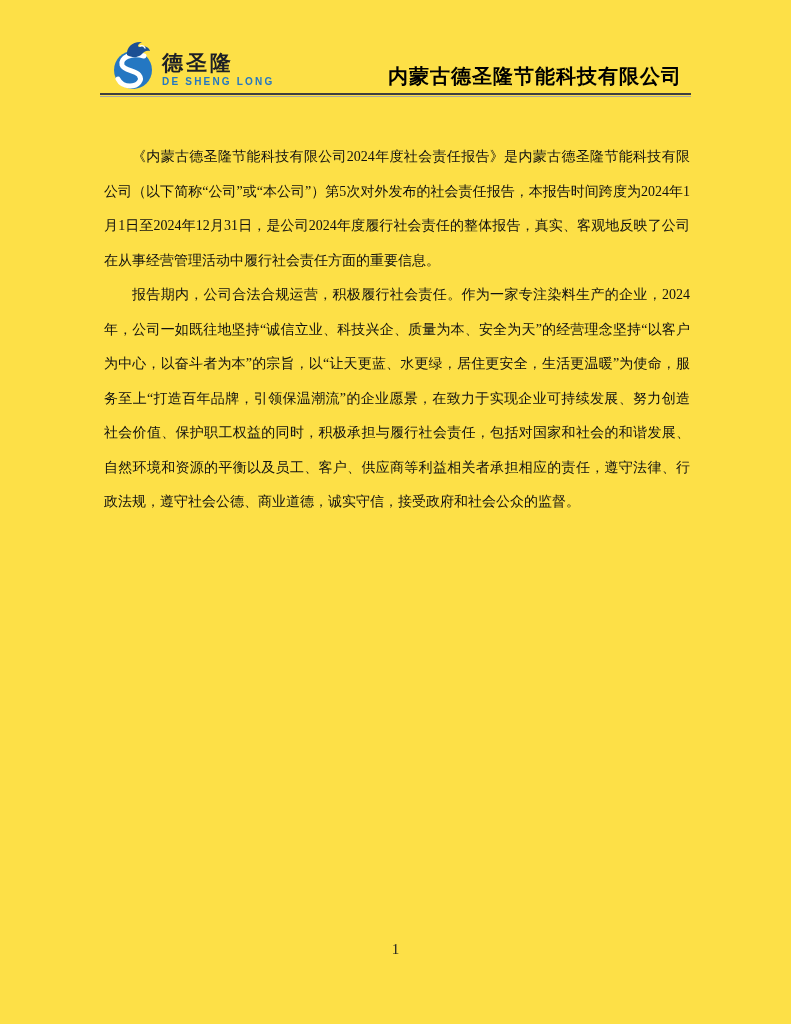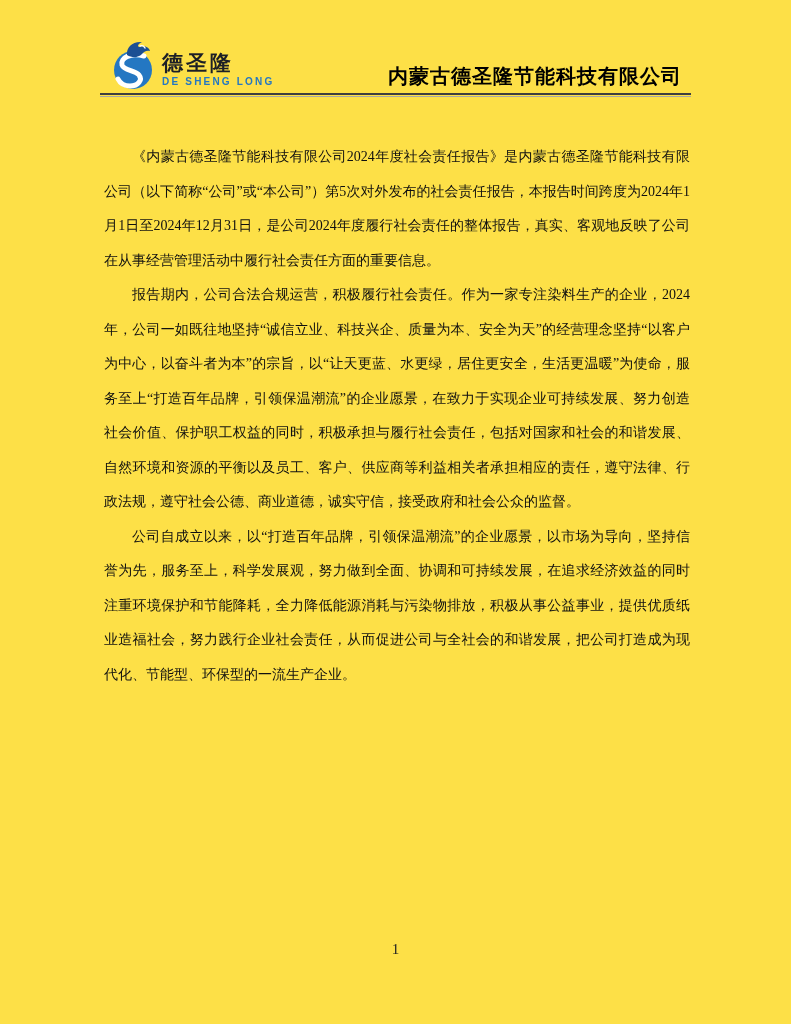--- a/index.html
+++ b/index.html
@@ -132,18 +132,17 @@
 
   <div class="header-rule">
     <div class="rule-dark"></div>
     <div class="rule-light"></div>
   </div>
 
 
   <main class="body-text">
     <p>《内蒙古德圣隆节能科技有限公司2024年度社会责任报告》是内蒙古德圣隆节能科技有限公司（以下简称“公司”或“本公司”）第5次对外发布的社会责任报告，本报告时间跨度为2024年1月1日至2024年12月31日，是公司2024年度履行社会责任的整体报告，真实、客观地反映了公司在从事经营管理活动中履行社会责任方面的重要信息。</p>
     <p>报告期内，公司合法合规运营，积极履行社会责任。作为一家专注染料生产的企业，2024年，公司一如既往地坚持“诚信立业、科技兴企、质量为本、安全为天”的经营理念坚持“以客户为中心，以奋斗者为本”的宗旨，以“让天更蓝、水更绿，居住更安全，生活更温暖”为使命，服务至上“打造百年品牌，引领保温潮流”的企业愿景，在致力于实现企业可持续发展、努力创造社会价值、保护职工权益的同时，积极承担与履行社会责任，包括对国家和社会的和谐发展、自然环境和资源的平衡以及员工、客户、供应商等利益相关者承担相应的责任，遵守法律、行政法规，遵守社会公德、商业道德，诚实守信，接受政府和社会公众的监督。</p>
-    <p>公司自成立以来，以“打造百年品牌，引领保温潮流”的企业愿景，以市场为导向，坚持信誉为先，服务至上，科学发展观，努力做到全面、协调和可持续发展，在追求经济效益的同时注重环境保护和节能降耗，全力降低能源消耗与污染物排放，积极从事公益事业，提供优质纸业造福社会，努力践行企业社会责任，从而促进公司与全社会的和谐发展，把公司打造成为现代化、节能型、环保型的一流生产企业。</p>
   </main>
 
   <div class="page-number">1</div>
 
 </div>
 
 </body></html>

